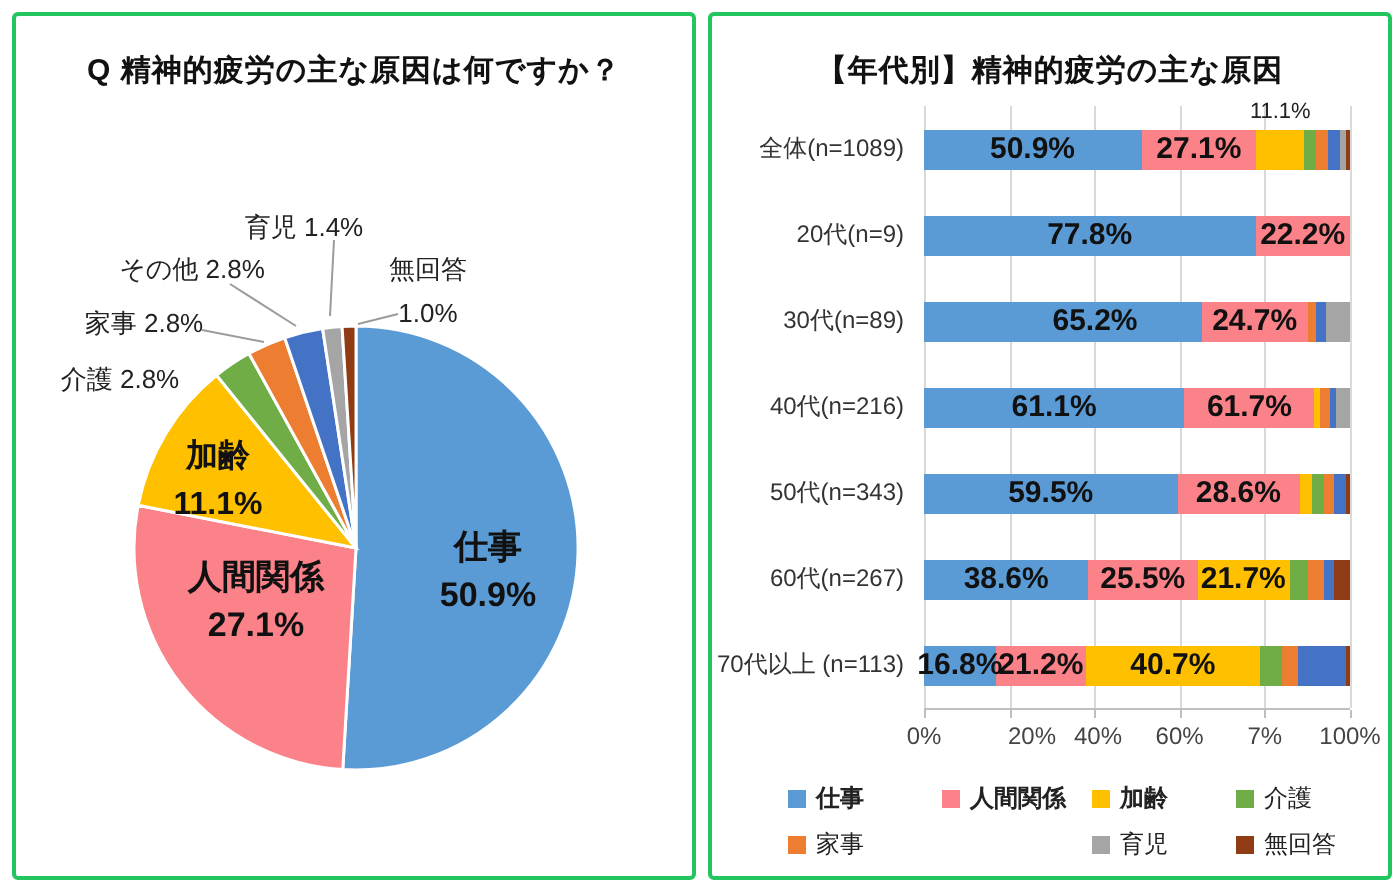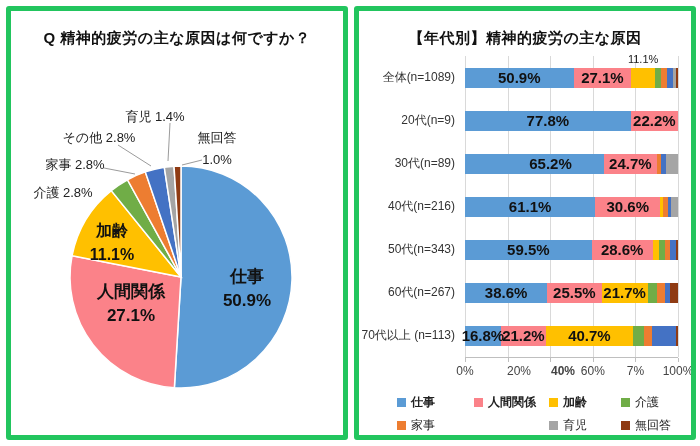--- a/index.html
+++ b/index.html
@@ -2,21 +2,21 @@
 <html><head>
 <meta charset="utf-8">
 <style>
   html,body{margin:0;padding:0;}
   body{
     width:700px;height:446px;background:#fff;position:relative;
     font-family:"Liberation Sans","DejaVu Sans",sans-serif;color:#1a1a1a;
   }
   .panel{
     position:absolute;top:6px;height:434px;background:#fff;
-    border:5px solid #22c55e;border-radius:3px;box-sizing:border-box;overflow:hidden;
+    border:2px solid #22c55e;border-radius:3px;box-sizing:border-box;overflow:hidden;
   }
   .panel-left{left:6px;width:342px;}
   .panel-right{left:354px;width:342px;}
   .panel-title{
     margin:0;position:absolute;top:18px;left:0;right:0;text-align:center;
     font-size:15px;font-weight:700;color:#111;letter-spacing:0.5px;white-space:nowrap;
   }
   
   #pie-svg{position:absolute;top:44px;left:0;}
   #pie-svg text{font-family:"Liberation Sans","DejaVu Sans",sans-serif;}
@@ -128,21 +128,21 @@
           <span class="seg-label" style="left: 77.6276%;">24.7%</span>
         </div>
         <div class="bar-row" style="top: 140.5px;">
           <div class="bar-seg" style="left: 0%; width: 61.1%; background: rgb(91, 155, 213);"></div>
           <div class="bar-seg" style="left: 61.1%; width: 30.6%; background: rgb(251, 130, 137);"></div>
           <div class="bar-seg" style="left: 91.7%; width: 1.4%; background: rgb(255, 192, 0);"></div>
           <div class="bar-seg" style="left: 93.1%; width: 2.3%; background: rgb(237, 125, 49);"></div>
           <div class="bar-seg" style="left: 95.4%; width: 1.4%; background: rgb(68, 114, 196);"></div>
           <div class="bar-seg" style="left: 96.8%; width: 3.2%; background: rgb(165, 165, 165);"></div>
           <span class="seg-label" style="left: 30.55%; text-align: right;">61.1%</span>
-          <span class="seg-label" style="left: 76.4%;">30.6%</span>
+          <span class="seg-label" style="left: 76.4%;">61.7%</span>
         </div>
         <div class="bar-row" style="top: 183.5px;">
           <div class="bar-seg" style="left: 0%; width: 59.5%; background: rgb(91, 155, 213);"></div>
           <div class="bar-seg" style="left: 59.5%; width: 28.6%; background: rgb(251, 130, 137);"></div>
           <div class="bar-seg" style="left: 88.1%; width: 2.8%; background: rgb(255, 192, 0);"></div>
           <div class="bar-seg" style="left: 90.9%; width: 3%; background: rgb(112, 173, 71);"></div>
           <div class="bar-seg" style="left: 93.9%; width: 2.3%; background: rgb(237, 125, 49);"></div>
           <div class="bar-seg" style="left: 96.2%; width: 2.8%; background: rgb(68, 114, 196);"></div>
           <div class="bar-seg" style="left: 99%; width: 1%; background: rgb(143, 59, 19);"></div>
           <span class="seg-label" style="left: 29.75%;">59.5%</span>
@@ -170,23 +170,23 @@
           <div class="bar-seg" style="left: 99.0991%; width: 0.900901%; background: rgb(143, 59, 19);"></div>
           <span class="seg-label" style="left: 8.40841%;">16.8%</span>
           <span class="seg-label" style="left: 27.4274%;">21.2%</span>
           <span class="seg-label" style="left: 58.4084%;">40.7%</span>
         </div>
       </div>
     <div id="x-axis">
         <div class="x-tick" style="left: 0px;"></div>
         <div class="x-tick-label" style="left: 0px;">0%</div>
         <div class="x-tick" style="left: 42.6px;"></div>
-        <div class="x-tick-label" style="left: 54px;">20%</div>
+        <div class="x-tick-label" style="left: 44px; text-align: right;">20%</div>
         <div class="x-tick" style="left: 85.2px;"></div>
-        <div class="x-tick-label" style="left: 98px; font-weight: bold;">40%</div>
+        <div class="x-tick-label" style="left: 87px;">40%</div>
         <div class="x-tick" style="left: 127.8px;"></div>
         <div class="x-tick-label" style="left: 127.8px;">60%</div>
         <div class="x-tick" style="left: 170.4px;"></div>
         <div class="x-tick-label" style="left: 170.4px;">7%</div>
         <div class="x-tick" style="left: 213px;"></div>
         <div class="x-tick-label" style="left: 213px;">100%</div>
       </div>
     <div id="legend" class="legend">
         <div class="legend-item" style="left: 38px; top: 6px;">
           <span class="legend-swatch" style="background: rgb(91, 155, 213);"></span>

